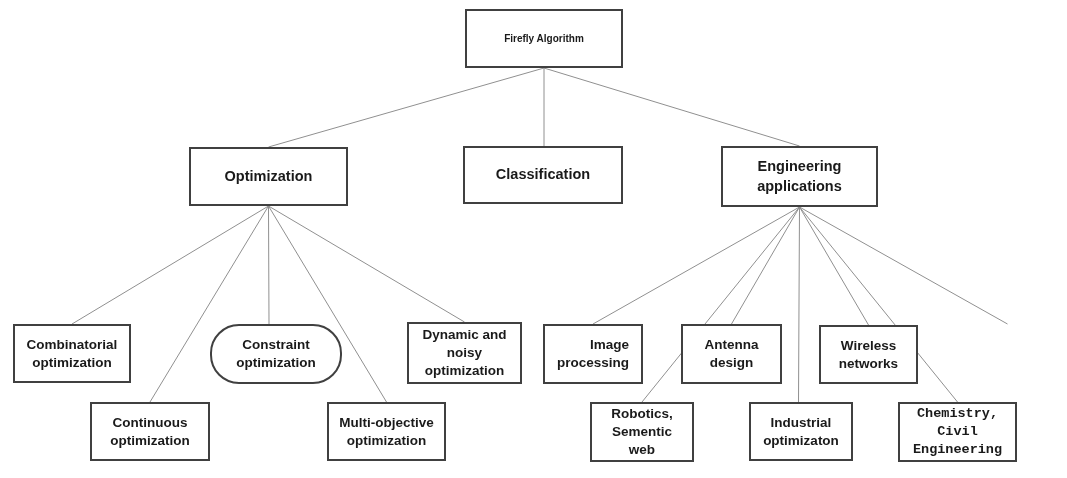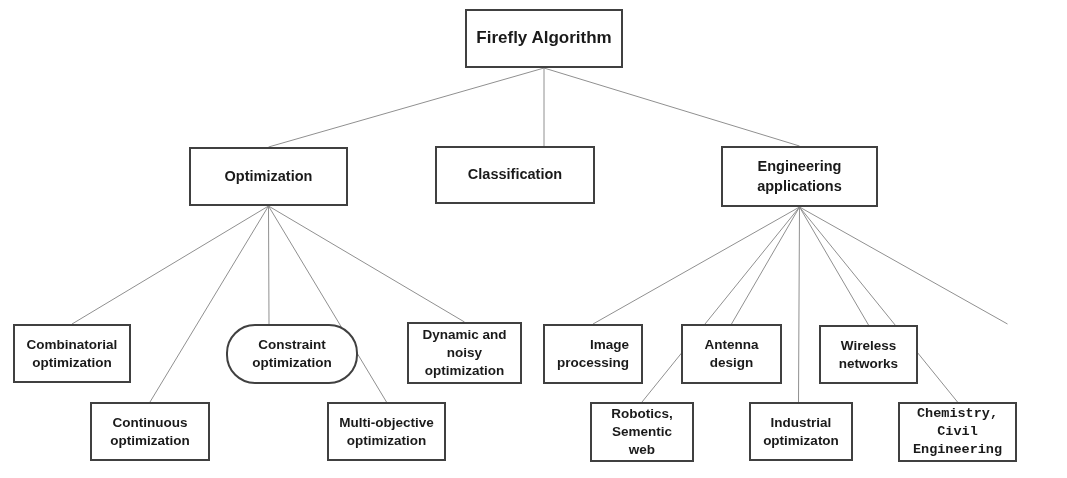--- a/index.html
+++ b/index.html
@@ -31,30 +31,30 @@
     justify-content: center;
     text-align: center;
     white-space: pre-line;
     font-weight: bold;
     color: #1a1a1a;
     font-size: 13.5px;
     line-height: 1.32;
     z-index: 1;
   }
   .lvl1 { font-size: 14.5px; }
-  .root { font-size: 17px; }
+  .root { font-size: 10px; }
 
   
   .n-firefly       { left: 465px; top:   9px; width: 158px; height: 59px; }
   .n-optimization  { left: 189px; top: 147px; width: 159px; height: 59px; }
-  .n-classification{ left: 435px; top: 146px; width: 160px; height: 58px; }
+  .n-classification{ left: 463px; top: 146px; width: 160px; height: 58px; }
   .n-engineering   { left: 721px; top: 146px; width: 157px; height: 61px; }
   .n-combinatorial { left:  13px; top: 324px; width: 118px; height: 59px; }
   .n-continuous    { left:  90px; top: 402px; width: 120px; height: 59px; }
-  .n-constraint    { left: 226px; top: 324px; width: 132px; height: 60px; border-radius: 29px; }
+  .n-constraint    { left: 210px; top: 324px; width: 132px; height: 60px; border-radius: 29px; }
   .n-multiobjective{ left: 327px; top: 402px; width: 119px; height: 59px; }
   .n-dynamic       { left: 407px; top: 322px; width: 115px; height: 62px; }
   .n-image         { left: 543px; top: 324px; width: 100px; height: 60px; text-align: right; }
   .n-robotics      { left: 590px; top: 402px; width: 104px; height: 60px; }
   .n-antenna       { left: 681px; top: 324px; width: 101px; height: 60px; }
   .n-industrial    { left: 749px; top: 402px; width:  104px; height: 59px; }
   .n-wireless      { left: 819px; top: 325px; width:  99px; height: 59px; }
   .n-chemistry     { left: 898px; top: 402px; width: 119px; height: 60px; font-family: Liberation Mono, monospace; }
   .n-bussines      { left: 957px; top: 324px; width: 101px; height: 59px; }
 </style>

